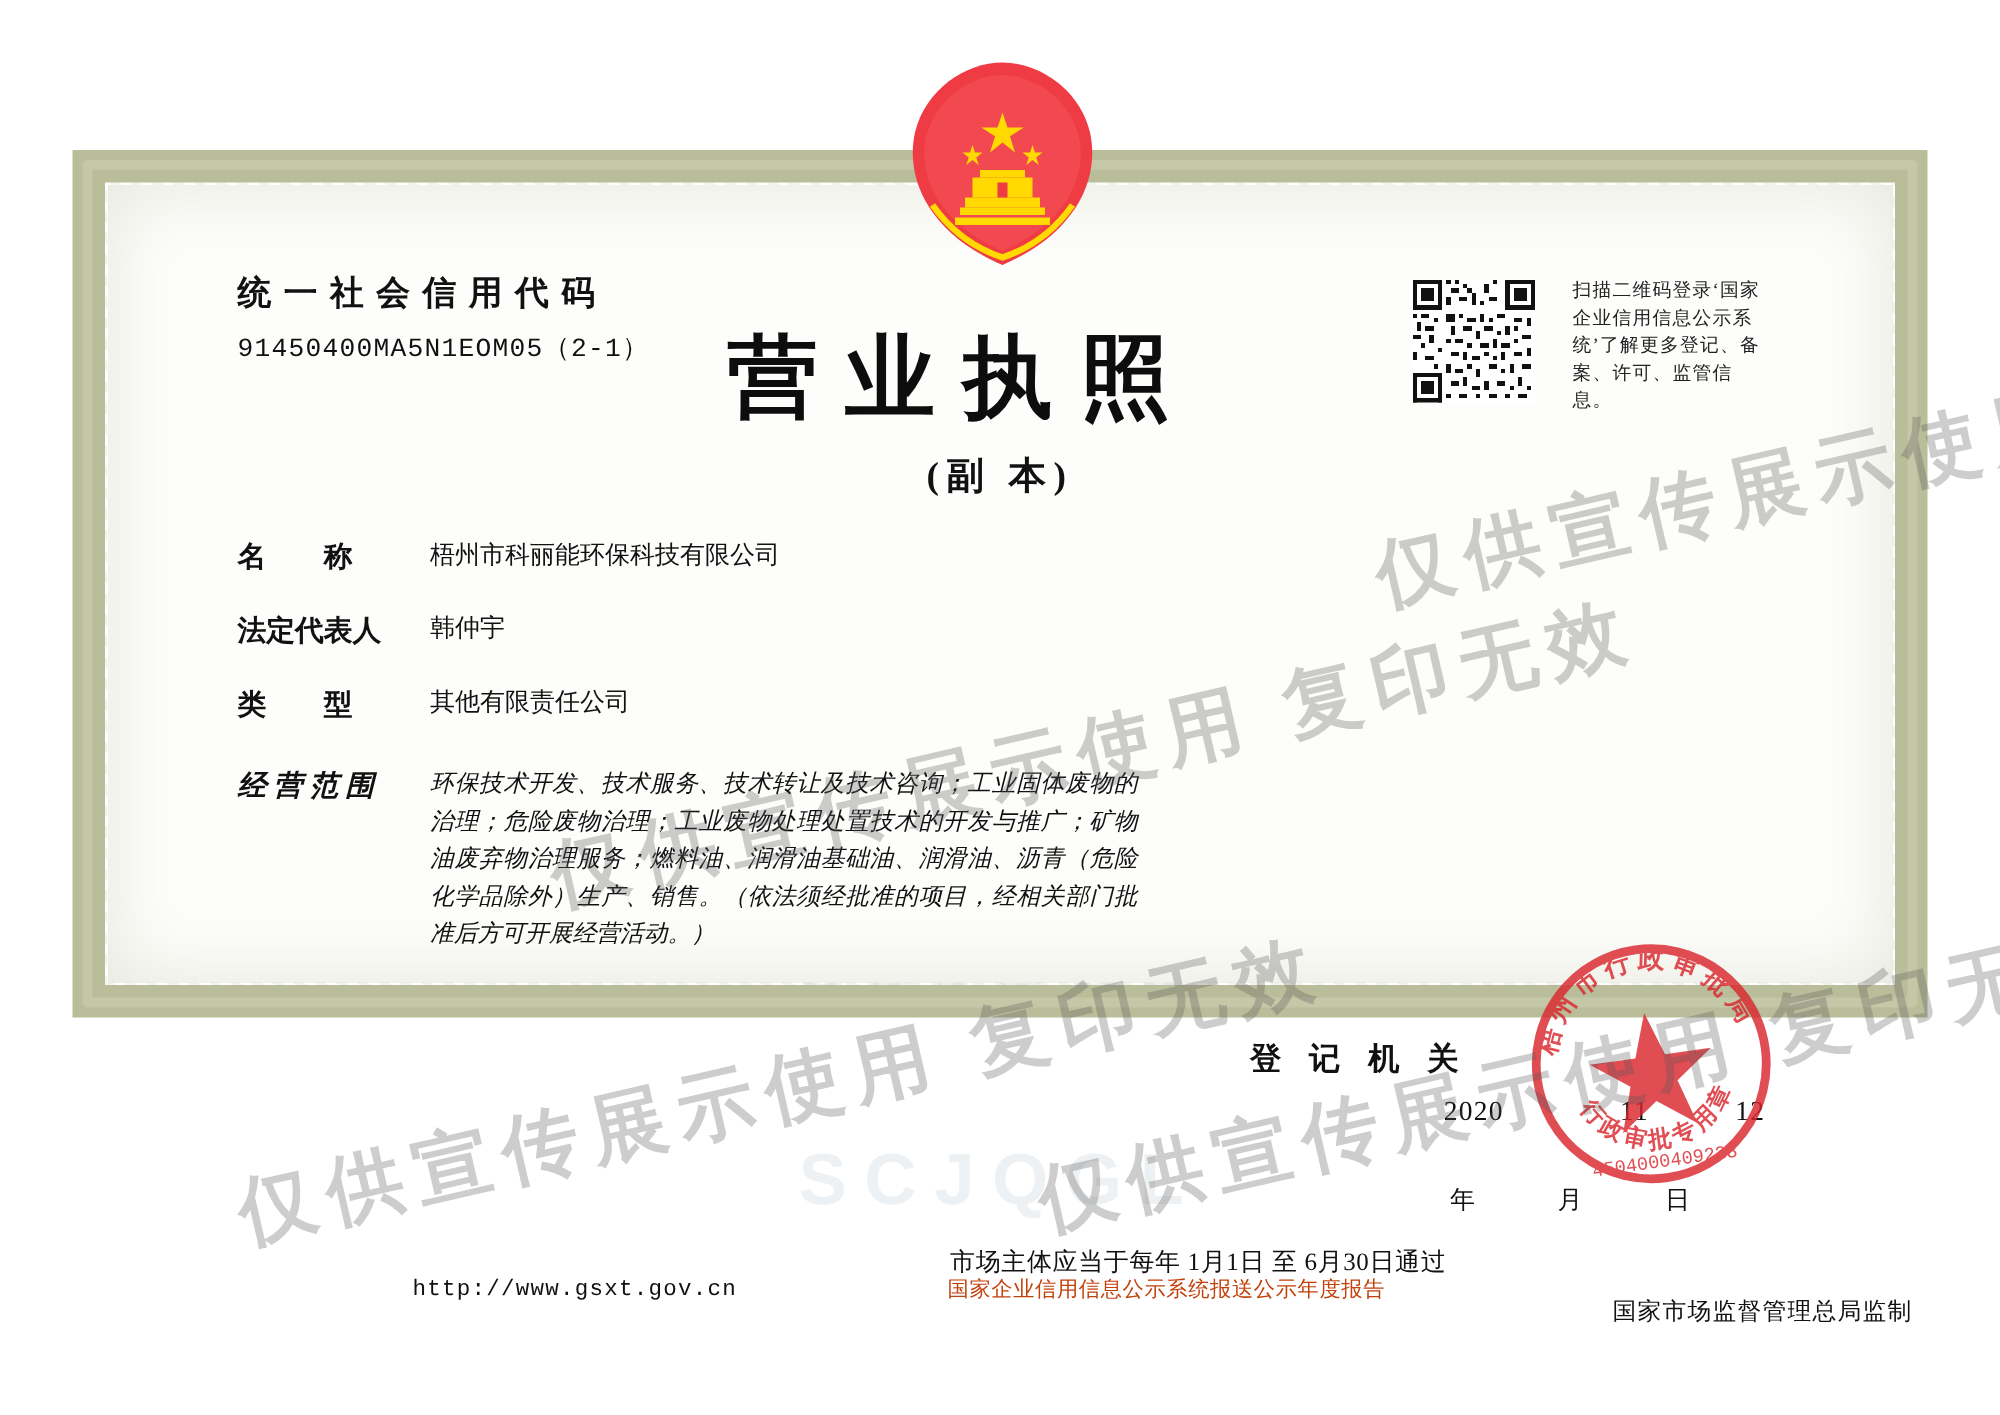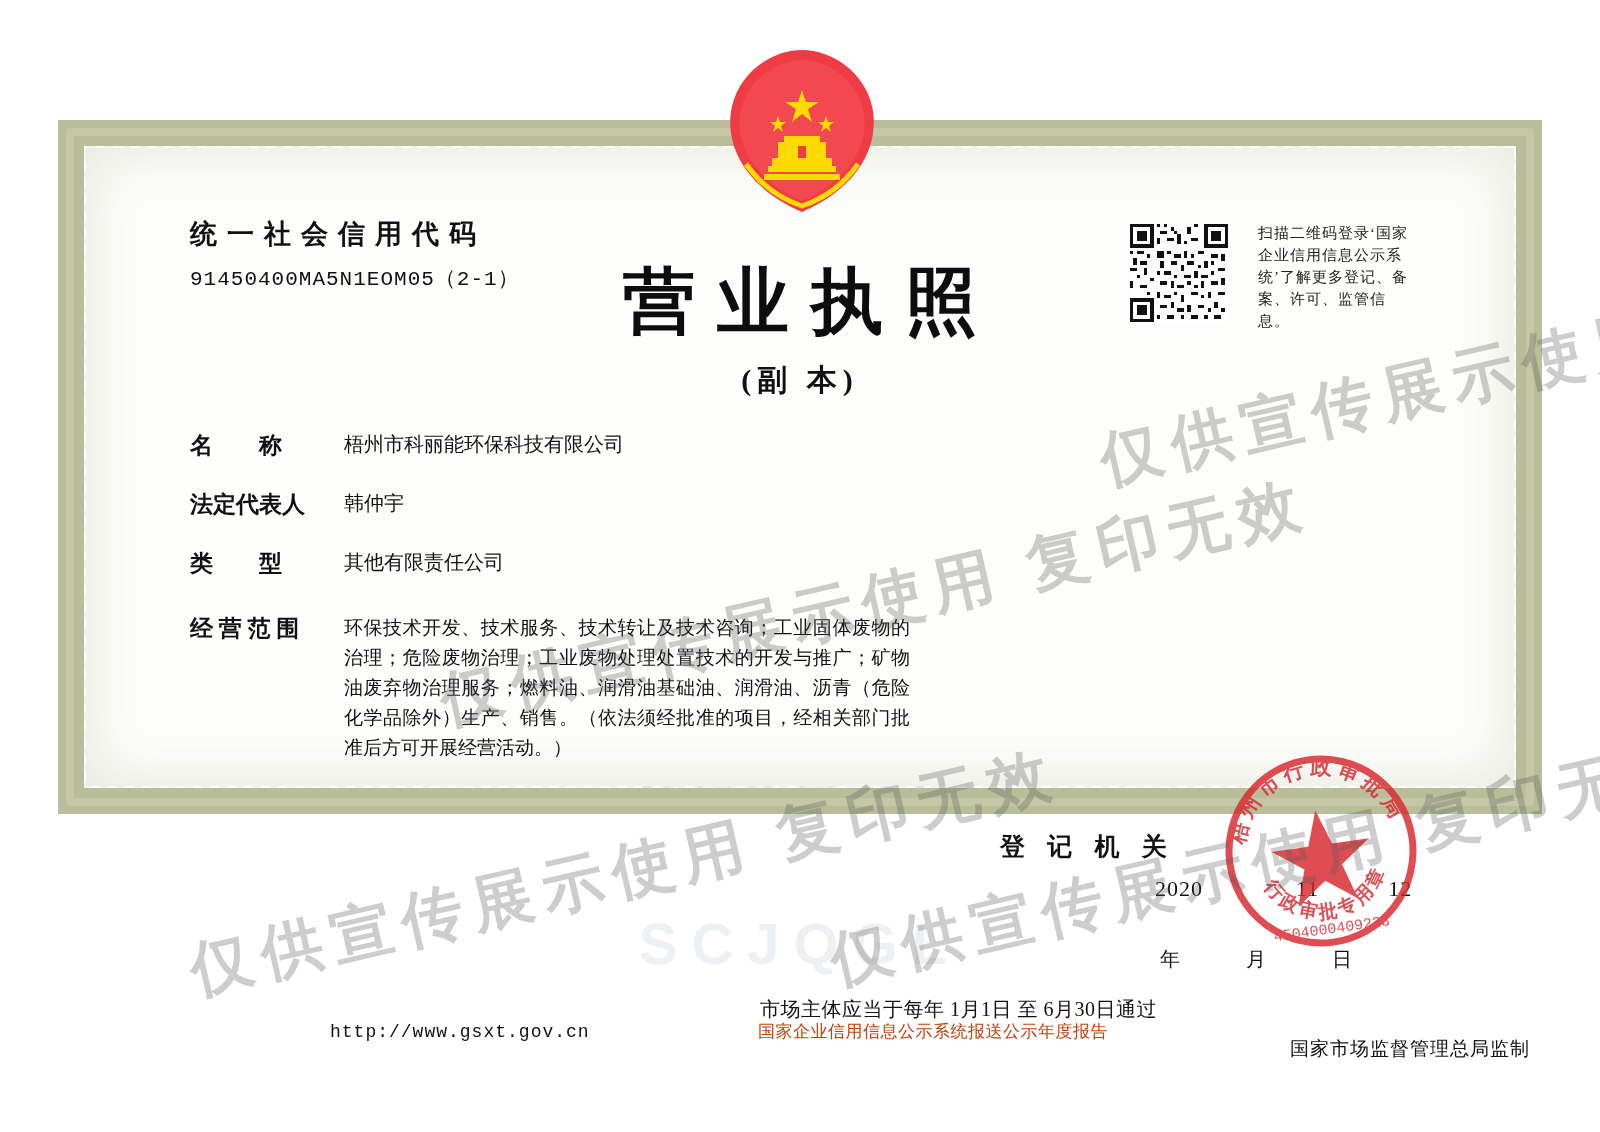--- a/index.html
+++ b/index.html
@@ -67,21 +67,21 @@
   .credit-title{
     font-size:27px;letter-spacing:10px;font-weight:bold;color:#111;
     font-family:"Liberation Serif", serif;
   }
   .credit-code{
     margin-top:12px;font-size:21px;letter-spacing:1px;color:#111;
     font-family:"Liberation Mono", monospace;
   }
   .main-title{
     position:absolute;left:560px;top:254px;width:480px;
-    text-align:center;
+    text-align:left;
     font-size:72px;font-weight:bold;letter-spacing:22px;
     color:#0d0d0d;
     text-indent:22px;
   }
   .sub-title{
     position:absolute;left:560px;top:360px;width:480px;
     text-align:center;font-size:30px;font-weight:bold;letter-spacing:6px;color:#111;
   }
 
   
@@ -309,21 +309,21 @@
       <div class="val">梧州市科丽能环保科技有限公司</div>
     </div>
     <div class="row">
       <div class="lbl w5">法定代表人</div>
       <div class="val">韩仲宇</div>
     </div>
     <div class="row">
       <div class="lbl w5">类　　型</div>
       <div class="val">其他有限责任公司</div>
     </div>
-    <div class="row" style="margin-top:34px;">
+    <div class="row" style="margin-top:34px;font-style:italic;">
       <div class="lbl w5">经 营 范 围</div>
       <div class="val scope-val">环保技术开发、技术服务、技术转让及技术咨询；工业固体废物的治理；危险废物治理；工业废物处理处置技术的开发与推广；矿物油废弃物治理服务；燃料油、润滑油基础油、润滑油、沥青（危险化学品除外）生产、销售。（依法须经批准的项目，经相关部门批准后方可开展经营活动。）</div>
     </div>
   </div>
 
 
   <div class="registry">登 记 机 关</div>
   <div class="date-line">
     <span class="num">2020</span>
     <span style="display:inline-block;width:80px;"></span>

